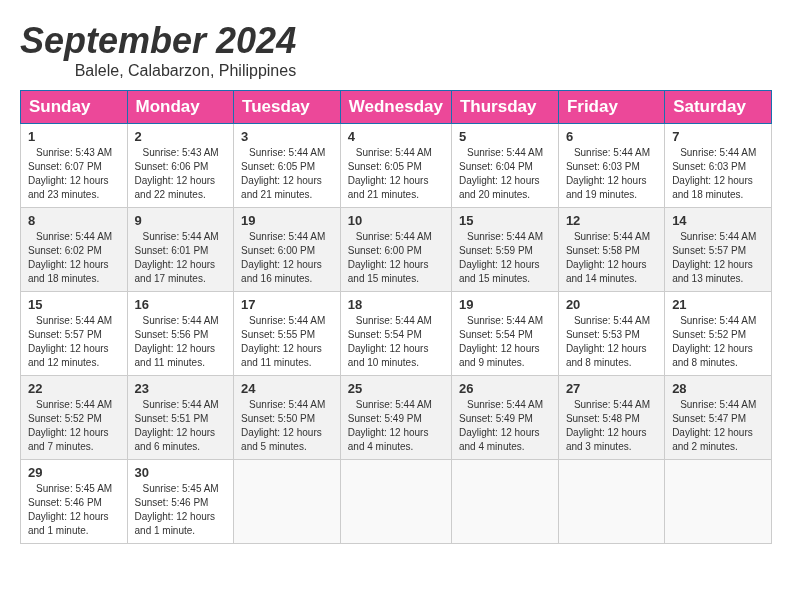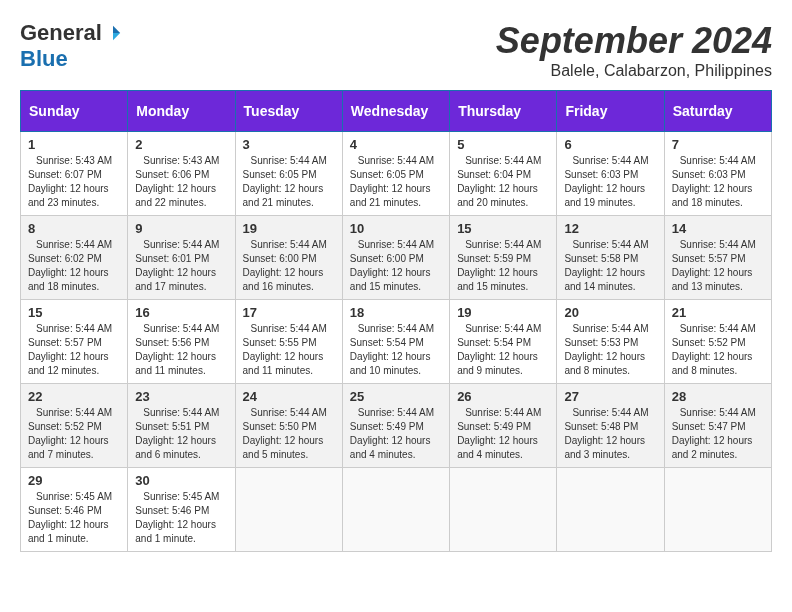--- a/index.html
+++ b/index.html
@@ -46,25 +46,25 @@
     .location {
       font-size: 16px;
       color: #333;
     }
     .calendar {
       width: 100%;
       border-collapse: collapse;
       border: 1px solid #ccc;
     }
     .calendar th {
-      background: #6d28d9;
+      background: #ec4899;
       color: #fff;
       text-align: left;
-      padding: 12px 8px;
-      font-size: 14px;
+      padding: 6px 8px;
+      font-size: 17px;
       font-weight: bold;
       border: 1px solid #1a6faf;
     }
     .calendar td {
       vertical-align: top;
       padding: 5px 7px;
       border: 1px solid #ccc;
       width: calc(100% / 7);
       font-size: 10.5px;
       color: #333;
@@ -87,32 +87,20 @@
       margin-left: 8px;
     }
     .empty-cell {
       background: #f9f9f9 !important;
     }
   </style>
 </head>
 <body>
 
 <div class="header">
-  <div class="logo">
-    <div class="logo-text">
-      <span class="logo-general">General</span>
-      <svg class="logo-icon" viewBox="0 0 20 20">
-        <polygon points="10,2 18,10 10,10" fill="#1a6faf"></polygon>
-        <polygon points="10,10 18,10 10,18" fill="#2eaae1"></polygon>
-      </svg>
-    </div>
-    <div style="display:flex; align-items:center;">
-      <span style="color:#1a6faf; font-size:22px; font-weight:bold;">Blue</span>
-    </div>
-  </div>
   <div class="title-section">
     <div class="month-title">September 2024</div>
     <div class="location">Balele, Calabarzon, Philippines</div>
   </div>
 </div>
 
 <table class="calendar">
   <thead>
     <tr>
       <th>Sunday</th>

